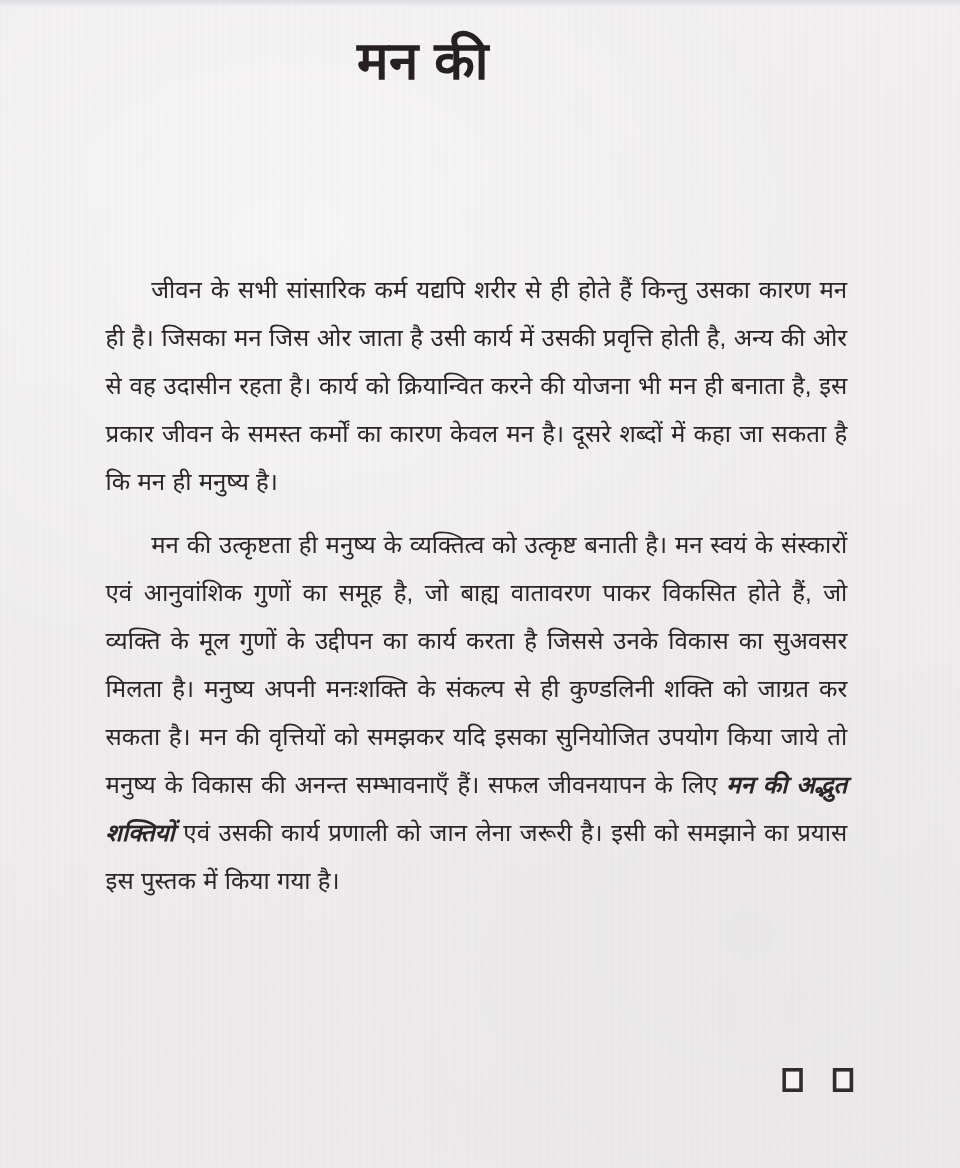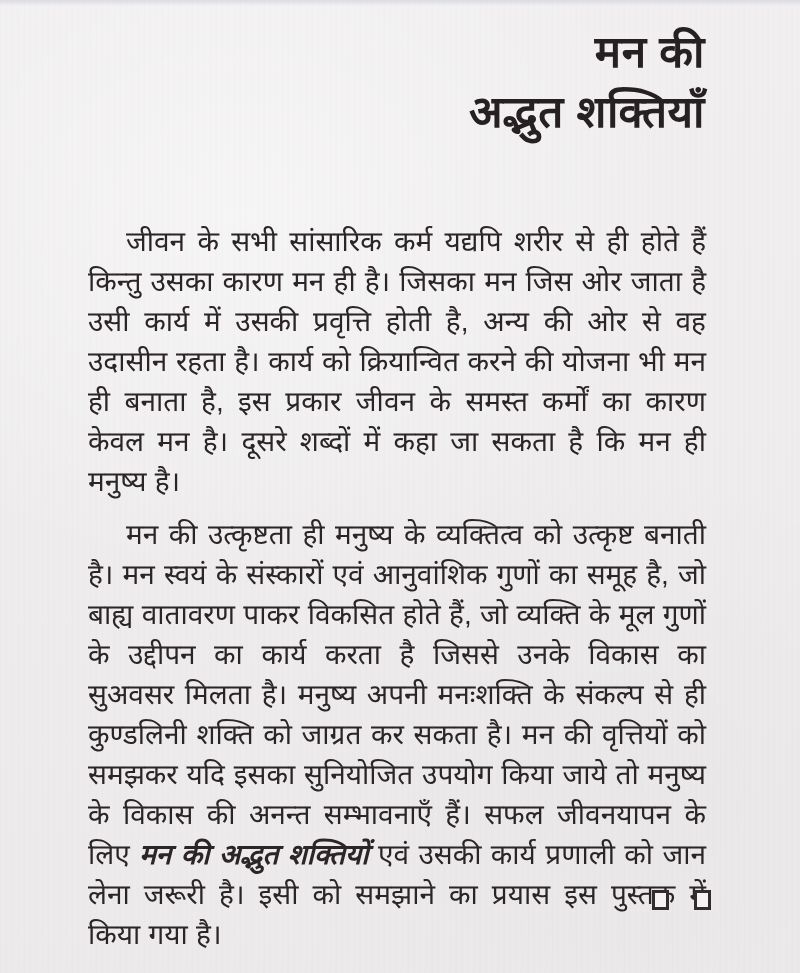--- a/index.html
+++ b/index.html
@@ -47,21 +47,21 @@
     height: 973px;
     box-sizing: border-box;
   }
 
   
   .title-block {
     position: absolute;
     left: 0;
     right: 95px;
     top: 22px;
-    text-align: right;
+    text-align: center;
   }
   .title-line {
     display: block;
     font-family: "Liberation Sans", "DejaVu Sans", sans-serif;
     font-weight: 700;
     font-size: 44px;
     line-height: 60px;
     letter-spacing: 0.5px;
     color: #262022;
     white-space: nowrap;
@@ -73,21 +73,21 @@
   
   .body-block {
     position: absolute;
     left: 88px;
     top: 222px;
     width: 618px;
   }
   p.para {
     margin: 0;
     font-family: "Liberation Sans", "DejaVu Sans", sans-serif;
-    font-size: 28px;
+    font-size: 20px;
     line-height: 40px;
     color: #2b2527;
     text-align: justify;
     text-justify: inter-word;
     word-spacing: 0.5px;
   }
   p.para.first-para {
     text-indent: 38px;
   }
   p.para.second-para {
@@ -117,21 +117,20 @@
 </style>
 </head>
 <body>
 
 <div class="page"></div>
 
 <div class="content">
 
   <div class="title-block">
     <span class="title-line first">मन की</span>
-    <span class="title-line second">अद्भुत शक्तियाँ</span>
   </div>
 
   <div class="body-block">
 
     <p class="para first-para">जीवन के सभी सांसारिक कर्म यद्यपि शरीर से ही होते हैं किन्तु उसका कारण मन ही है। जिसका मन जिस ओर जाता है उसी कार्य में उसकी प्रवृत्ति होती है, अन्य की ओर से वह उदासीन रहता है। कार्य को क्रियान्वित करने की योजना भी मन ही बनाता है, इस प्रकार जीवन के समस्त कर्मों का कारण केवल मन है। दूसरे शब्दों में कहा जा सकता है कि मन ही मनुष्य है।</p>
 
     <p class="para second-para">
       <span>मन की उत्कृष्टता ही मनुष्य के व्यक्तित्व को उत्कृष्ट बनाती है। मन स्वयं के संस्कारों एवं आनुवांशिक गुणों का समूह है, जो बाह्य वातावरण पाकर विकसित होते हैं, जो व्यक्ति के मूल गुणों के उद्दीपन का कार्य करता है जिससे उनके विकास का सुअवसर मिलता है। मनुष्य अपनी मनःशक्ति के संकल्प से ही कुण्डलिनी शक्ति को जाग्रत कर सकता है। मन की वृत्तियों को समझकर यदि इसका सुनियोजित उपयोग किया जाये तो मनुष्य के विकास की अनन्त सम्भावनाएँ हैं। सफल जीवनयापन के लिए </span><b class="em">मन की अद्भुत शक्तियों</b><span> एवं उसकी कार्य प्रणाली को जान लेना जरूरी है। इसी को समझाने का प्रयास इस पुस्तक में किया गया है।</span>
     </p>
 

